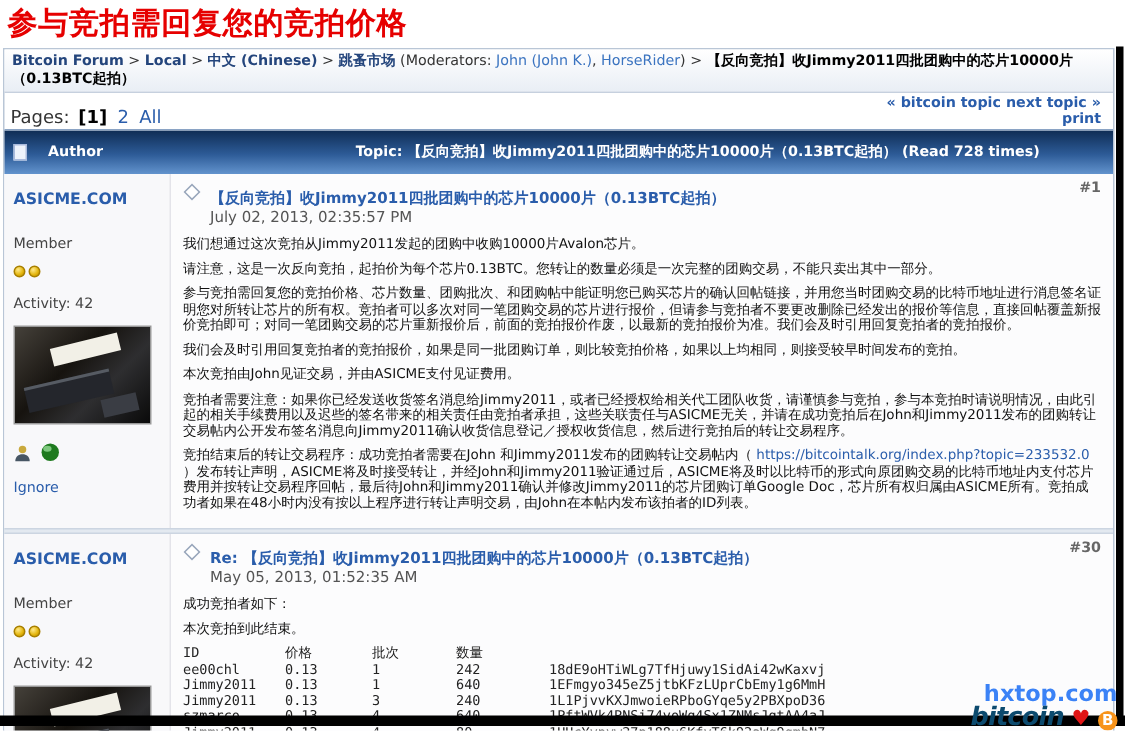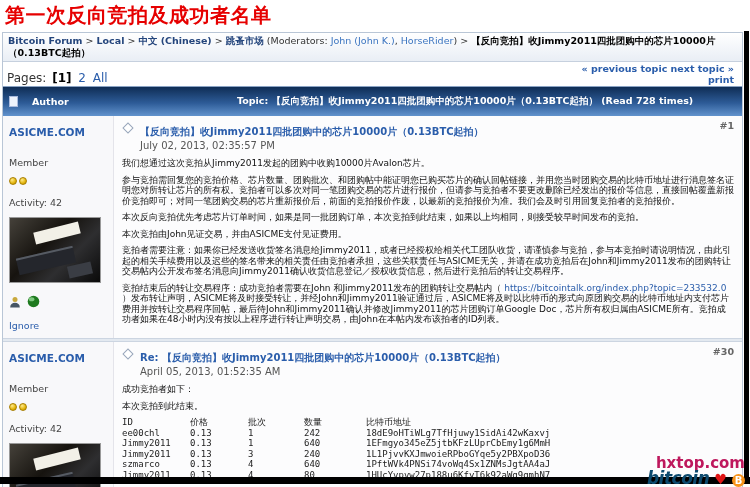--- a/index.html
+++ b/index.html
@@ -56,48 +56,48 @@
   .ptitle { color:#2a5dab; font-weight:bold; font-size:10px; text-decoration:none; cursor:pointer; }
   .pdate { font-size:10px; color:#555; margin-top:1px; }
   .pnum { flex:none; font-size:9.5px; color:#666; font-weight:bold; margin-left:8px; }
   .pbody { margin-top:7px; font-size:9px; line-height:10.5px; color:#111; }
   .pbody p { margin:0 0 6px 0; }
   .url { color:#2a5dab; text-decoration:none; word-break:break-all; cursor:pointer; }
   .wtable { font-family:"DejaVu Sans Mono","Liberation Mono",monospace; font-size:9px; line-height:10.5px; color:#222; margin-top:3px; }
   .trow { display:grid; grid-template-columns:68px 58px 56px 62px 1fr; }
   .post-sep { height:4px; background:#e3e9f0; border-top:1px solid #ccd5e1; border-bottom:1px solid #ccd5e1; }
   .watermark { position:absolute; right:5px; bottom:0; text-align:right; z-index:6; line-height:15px; }
-  .wm-site { color:#be185d; font-weight:bold; font-size:15px; display:block; }
+  .wm-site { color:#3b82f6; font-weight:bold; font-size:15px; display:block; }
   .wm-brand { color:#0c4a6e; font-style:italic; font-weight:bold; font-size:17px; letter-spacing:-.5px; }
   .wm-heart { color:#e01515; font-size:14px; font-style:normal; }
   .wm-coin { display:inline-block; width:13px; height:13px; background:#f7931a; border-radius:50%; color:#fff; font-size:10px; line-height:13px; text-align:center; font-style:normal; font-weight:bold; }
   .bar-bottom { position:absolute; left:0; bottom:3px; width:750px; height:7px; background:#000; z-index:3; }
   .bar-right { position:absolute; right:1px; top:31px; bottom:9px; width:5px; background:#000; z-index:3; }
 </style>
 </head>
 <body>
 
-<h1 class="page-title">第一次反向竞拍及成功者名单</h1>
+<h1 class="page-title">参与竞拍需回复您的竞拍价格</h1>
 
 <div class="forum">
 
   <div class="breadcrumb">
     
   <span class="link">Bitcoin Forum</span><span class="plain"> &gt; </span><span class="link">Local</span><span class="plain"> &gt; </span><span class="link">中文 (Chinese)</span><span class="plain"> &gt; </span><span class="link">跳蚤市场</span><span class="plain"> (Moderators: </span><span class="mod">John (John K.)</span><span class="plain">, </span><span class="mod">HorseRider</span><span class="plain">) &gt; </span><span class="bold">【反向竞拍】收Jimmy2011四批团购中的芯片10000片（0.13BTC起拍）</span></div>
 
   <div class="nav-row">
     <div class="pages">
       <span>Pages:</span>
       <span class="cur">[1]</span>
       <a>2</a>
       <a>All</a>
     </div>
     <div class="topic-nav">
       <div>
-        <a>« previous topic</a>
+        <a>« bitcoin topic</a>
         <a>next topic »</a>
       </div>
       <div class="print-row"><a>print</a></div>
     </div>
   </div>
 
   <div class="topic-header">
     <span class="page-icon"></span>
     <span class="author-label">Author</span>
     <span class="topic-label-wrap">
@@ -136,22 +136,23 @@
         <div class="ht">
           <a class="ptitle">【反向竞拍】收Jimmy2011四批团购中的芯片10000片（0.13BTC起拍）</a>
           <div class="pdate">July 02, 2013, 02:35:57 PM</div>
         </div>
         <span class="pnum">#1</span>
       </div>
       <div class="pbody">
         <div>
 
         <p>我们想通过这次竞拍从Jimmy2011发起的团购中收购10000片Avalon芯片。</p>
+            <p>请注意，这是一次反向竞拍，起拍价为每个芯片0.13BTC。您转让的数量必须是一次完整的团购交易，不能只卖出其中一部分。</p>
             <p>参与竞拍需回复您的竞拍价格、芯片数量、团购批次、和团购帖中能证明您已购买芯片的确认回帖链接，并用您当时团购交易的比特币地址进行消息签名证明您对所转让芯片的所有权。竞拍者可以多次对同一笔团购交易的芯片进行报价，但请参与竞拍者不要更改删除已经发出的报价等信息，直接回帖覆盖新报价竞拍即可；对同一笔团购交易的芯片重新报价后，前面的竞拍报价作废，以最新的竞拍报价为准。我们会及时引用回复竞拍者的竞拍报价。</p>
-            <p>本次反向竞拍优先考虑芯片订单时间，如果是同一批团购订单，本次竞拍到此结束，如果以上均相同，则接受较早时间发布的竞拍。</p>
+            <p>我们会及时引用回复竞拍者的竞拍报价，如果是同一批团购订单，则比较竞拍价格，如果以上均相同，则接受较早时间发布的竞拍。</p>
             <p>本次竞拍由John见证交易，并由ASICME支付见证费用。</p>
             <p>竞拍者需要注意：如果你已经发送收货签名消息给Jimmy2011，或者已经授权给相关代工团队收货，请谨慎参与竞拍，参与本竞拍时请说明情况，由此引起的相关手续费用以及迟些的签名带来的相关责任由竞拍者承担，这些关联责任与ASICME无关，并请在成功竞拍后在John和Jimmy2011发布的团购转让交易帖内公开发布签名消息向Jimmy2011确认收货信息登记／授权收货信息，然后进行竞拍后的转让交易程序。</p>
           </div>
         <p>
           <span>竞拍结束后的转让交易程序：成功竞拍者需要在John 和Jimmy2011发布的团购转让交易帖内（ </span><a class="url">https://bitcointalk.org/index.php?topic=233532.0</a><span> ）发布转让声明，ASICME将及时接受转让，并经John和Jimmy2011验证通过后，ASICME将及时以比特币的形式向原团购交易的比特币地址内支付芯片费用并按转让交易程序回帖，最后待John和Jimmy2011确认并修改Jimmy2011的芯片团购订单Google Doc，芯片所有权归属由ASICME所有。竞拍成功者如果在48小时内没有按以上程序进行转让声明交易，由John在本帖内发布该拍者的ID列表。</span>
         </p>
       </div>
     </div>
   </div>
 
@@ -168,35 +169,34 @@
           <div class="chip"></div>
         </div>
       
       
     </div>
     <div class="msg">
       <div class="msg-head">
         <span class="diamond"></span>
         <div class="ht">
           <a class="ptitle">Re: 【反向竞拍】收Jimmy2011四批团购中的芯片10000片（0.13BTC起拍）</a>
-          <div class="pdate">April 05, 2013, 01:52:35 AM</div>
+          <div class="pdate">May 05, 2013, 01:52:35 AM</div>
         </div>
         <span class="pnum">#30</span>
       </div>
       <div class="pbody">
         <p>成功竞拍者如下：</p>
         <p>本次竞拍到此结束。</p>
         <div class="wtable">
           <div class="trow">
 
           <span>ID</span>
               <span>价格</span>
               <span>批次</span>
               <span>数量</span>
-              <span>比特币地址</span>
             </div>
           <div>
 
               <div class="trow">
                 <span>ee00chl</span>
                 <span>0.13</span>
                 <span>1</span>
                 <span>242</span>
                 <span>18dE9oHTiWLg7TfHjuwy1SidAi42wKaxvj</span>
               </div>

